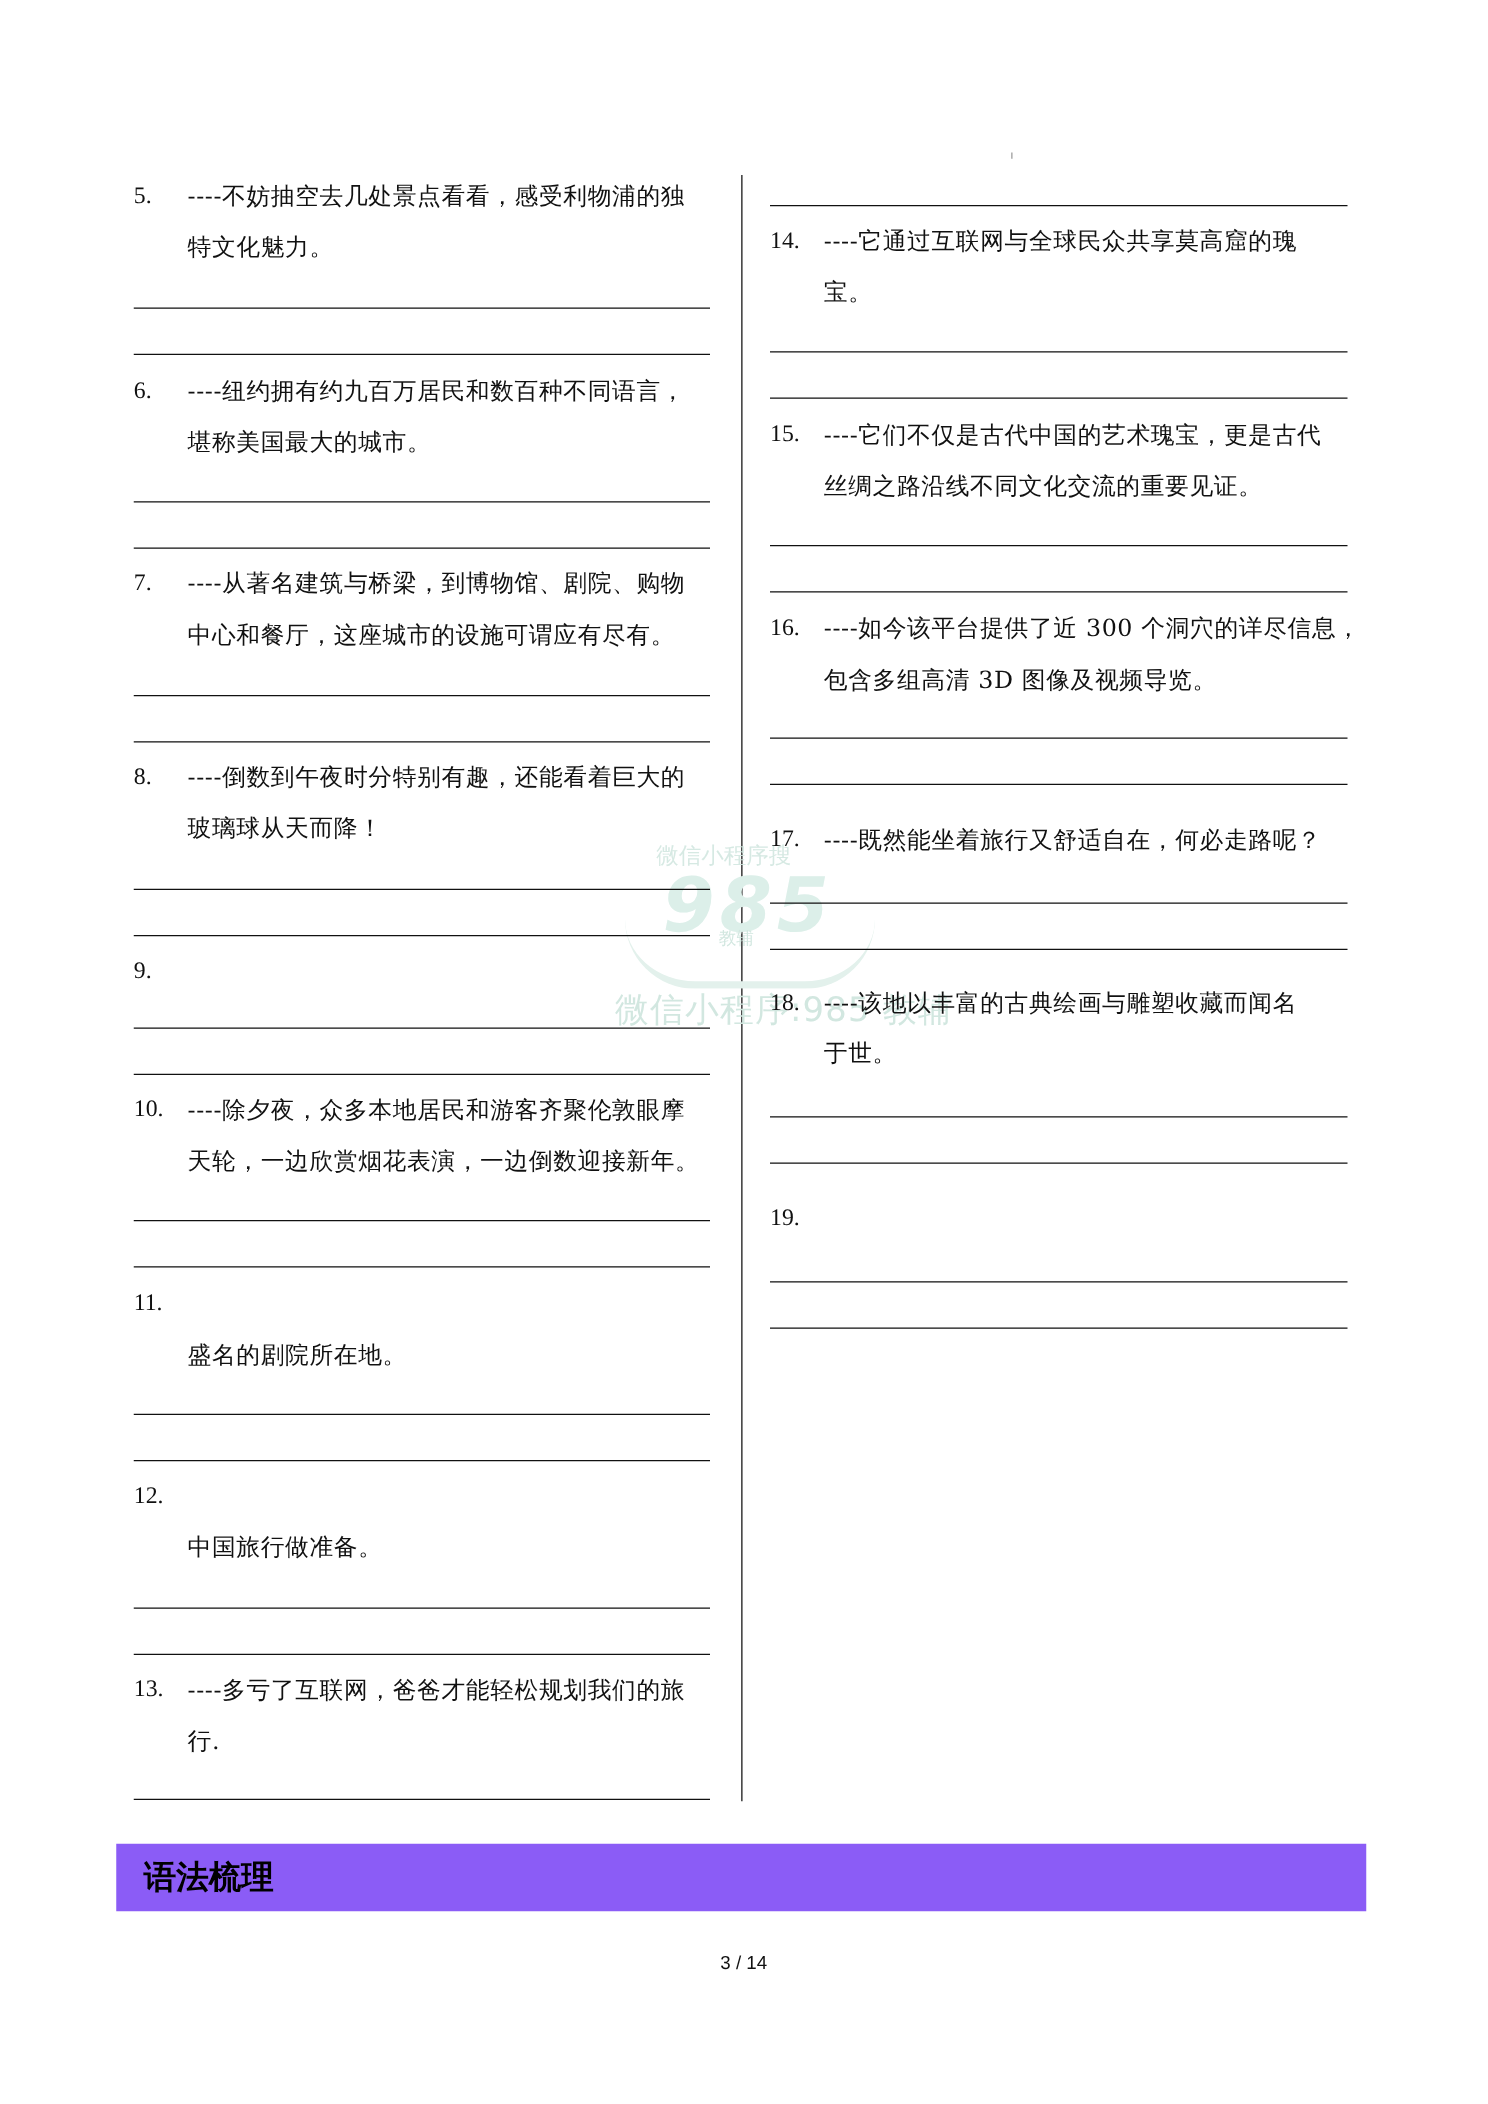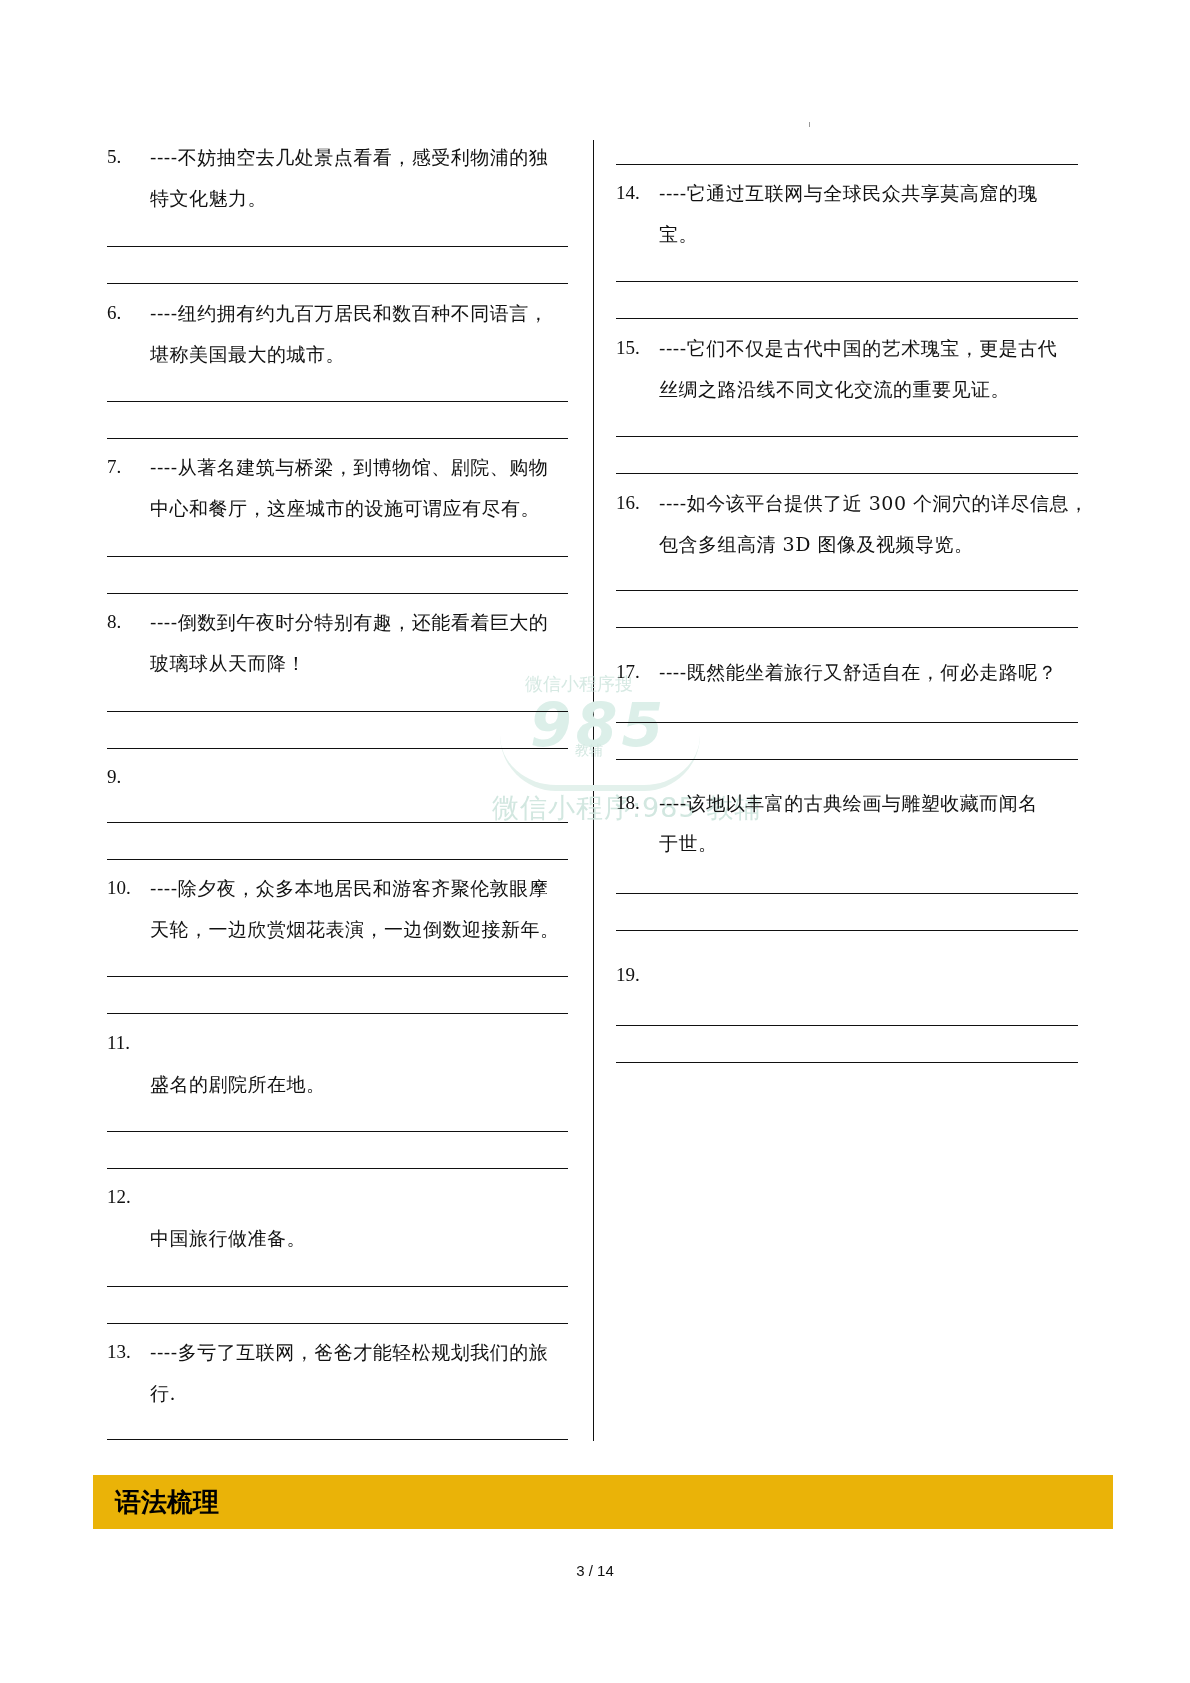--- a/index.html
+++ b/index.html
@@ -4,21 +4,21 @@
   <style>
     html, body { margin: 0; padding: 0; background: #ffffff; }
     body { width: 1190px; height: 1683px; position: relative; overflow: hidden;
            font-family: "DejaVu Serif", "Liberation Serif", serif; color: #111; }
     .page { position: absolute; left: 0; top: 0; width: 1190px; height: 1683px; }
     .num { position: absolute; font-size: 19px; line-height: 24px; font-family: "Liberation Serif", serif; }
     .txt { position: absolute; font-size: 19px; line-height: 24px; white-space: nowrap; letter-spacing: 0.5px; }
     .rule { position: absolute; height: 0; border-top: 1.6px solid #111; }
     .divider { position: absolute; left: 593px; top: 140px; width: 0; height: 1301px; border-left: 1.6px solid #111; }
     .tick { position: absolute; left: 809px; top: 122px; width: 1px; height: 5px; background: #999; }
-    .banner { position: absolute; left: 93px; top: 1475px; width: 1000px; height: 54px; background: #eab308; padding-left: 20px; }
+    .banner { position: absolute; left: 93px; top: 1475px; width: 1000px; height: 54px; background: #8b5cf6; }
     .banner-title { position: absolute; left: 22px; top: 10px; font-size: 26px; line-height: 34px; font-weight: bold;
                     font-family: "DejaVu Sans", "Liberation Sans", sans-serif; color: #000; }
     .pagenum { position: absolute; left: 0; width: 1190px; top: 1562px; text-align: center; font-size: 15px;
                font-family: "Liberation Sans", sans-serif; color: #111; }
     .wm { position: absolute; color: #d2e7e0; font-family: "DejaVu Sans", sans-serif; pointer-events: none; white-space: nowrap; }
     .wm1 { left: 525px; top: 672px; font-size: 18px; opacity: 0.9; }
     .wm2 { left: 530px; top: 690px; font-size: 60px; font-weight: bold; font-style: italic; color: #dcefe9; letter-spacing: 4px; }
     .wm3 { left: 575px; top: 742px; font-size: 14px; }
     .wm4 { left: 492px; top: 790px; font-size: 27px; letter-spacing: 1px; }
     .wm-arc { position: absolute; left: 500px; top: 735px; width: 200px; height: 50px; border-bottom: 6px solid #e3f1ec;

